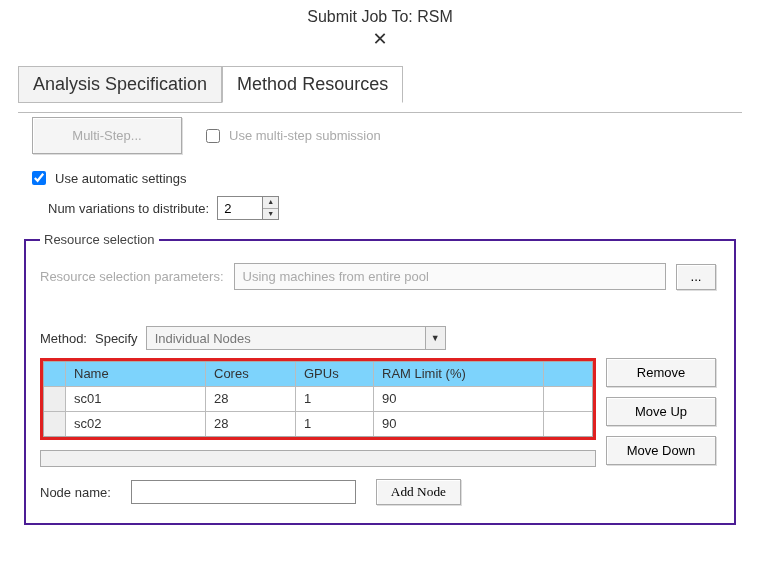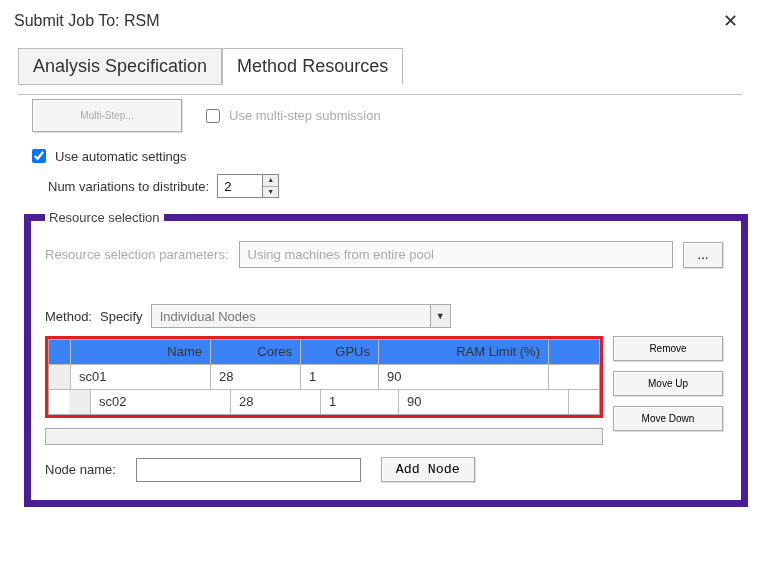--- a/index.html
+++ b/index.html
@@ -12,20 +12,21 @@
     width: 760px;
     height: 581px;
     overflow: hidden;
   }
   .titlebar {
     display: flex;
     justify-content: space-between;
     align-items: center;
     padding: 8px 14px 8px 14px;
     font-size: 16px;
+    flex-direction: column;
   }
   .titlebar .close {
     font-size: 18px;
     cursor: pointer;
     padding: 2px 8px;
   }
   .content {
     padding: 6px 18px 0 18px;
   }
   .tabs {
@@ -59,21 +60,21 @@
     display: flex;
     align-items: center;
     gap: 20px;
     padding: 4px 14px 12px 14px;
   }
   .btn {
     border: 1px solid #aaa;
     background: #f5f5f5;
     padding: 6px 14px;
     font-family: inherit;
-    font-size: 10px;
+    font-size: 13px;
     cursor: pointer;
     box-shadow: inset 1px 1px #fff, 1px 1px #ddd;
   }
   .btn.wide { min-width: 150px; text-align: center; padding: 10px 14px; }
   .disabled-text { color: #aaa; }
   .checkbox-wrap { display: inline-flex; align-items: center; gap: 6px; }
   input[type=checkbox] { width: 14px; height: 14px; }
   .auto-row { padding: 2px 14px 4px 10px; }
   .numvar-row { padding: 4px 14px 12px 30px; }
   .spinner {
@@ -98,21 +99,21 @@
     flex: 1;
     font-size: 7px;
     text-align: center;
     background: #efefef;
     cursor: pointer;
     line-height: 10px;
     border-bottom: 1px solid #aaa;
   }
   .spinner .sp:last-child { border-bottom: none; }
   fieldset.resource {
-    border: 7px solid #4c1d95;
+    border: 2px solid #4c1d95;
     margin: 0 6px 0 6px;
     padding: 16px 18px 18px 14px;
   }
   fieldset.resource legend {
     font-size: 13px;
     padding: 0 4px;
     color: #444;
   }
   .param-row { display: flex; align-items: center; gap: 10px; margin-bottom: 36px; }
   .param-input {
@@ -161,36 +162,36 @@
     border: 3px solid #e02020;
     padding: 0;
   }
   .grid-shell {
     border: 1px solid #aaa;
   }
   .grid-row {
     display: flex;
     border-bottom: 1px solid #bbb;
   }
-  .grid-row:last-child { border-bottom: none; margin-left: 20px; }
+  .grid-row:last-child { border-bottom: none; }
   .cell {
     border-right: 1px solid #bbb;
     padding: 4px 8px;
     min-height: 24px;
   }
   .cell:last-child { border-right: none; }
   .col-sel { width: 22px; background:#eee; }
   .col-name { width: 140px; }
   .col-cores { width: 90px; }
   .col-gpus { width: 78px; }
   .col-ram { width: 170px; }
   .col-pad { flex: 1; min-width: 30px; }
   .hdr .cell {
-    background: #3b82f6;
-    text-align: right;
+    background: #7dd3fc;
+    text-align: left;
     font-weight: 400;
   }
   .side-btns { display: flex; flex-direction: column; gap: 10px; margin-top: 0; }
   .side-btns .btn { width: 110px; }
   .scrollbar {
     height: 17px;
     border: 1px solid #aaa;
     margin-top: 10px;
     background: #f1f1f1;
     position: relative;
@@ -205,21 +206,21 @@
     padding: 3px 6px;
     height: 24px;
     font-family: inherit;
     font-size: 13px;
     width: 225px;
   }
   .addnode-btn {
     border: 1px solid #aaa;
     background: #f5f5f5;
     padding: 4px 14px;
-    font-family: Liberation Mono, monospace;
+    font-family: Liberation Serif, serif;
     cursor: pointer;
     box-shadow: inset 1px 1px #fff, 1px 1px #ddd;
   }
 </style>
 </head>
 <body>
 
 <div class="titlebar">
   <span>Submit Job To: RSM</span>
   <span class="close">✕</span>

